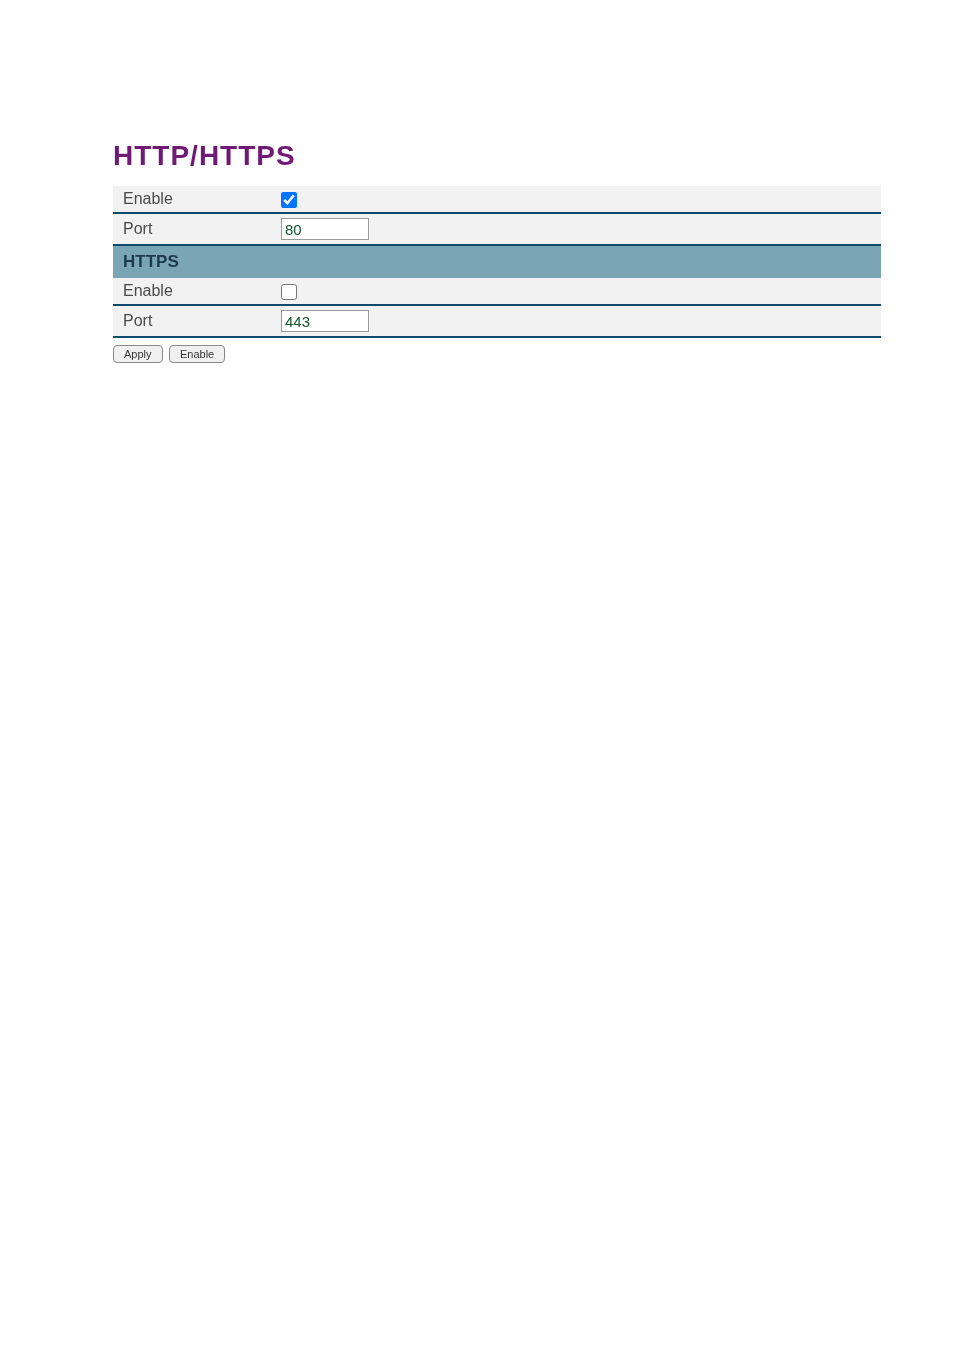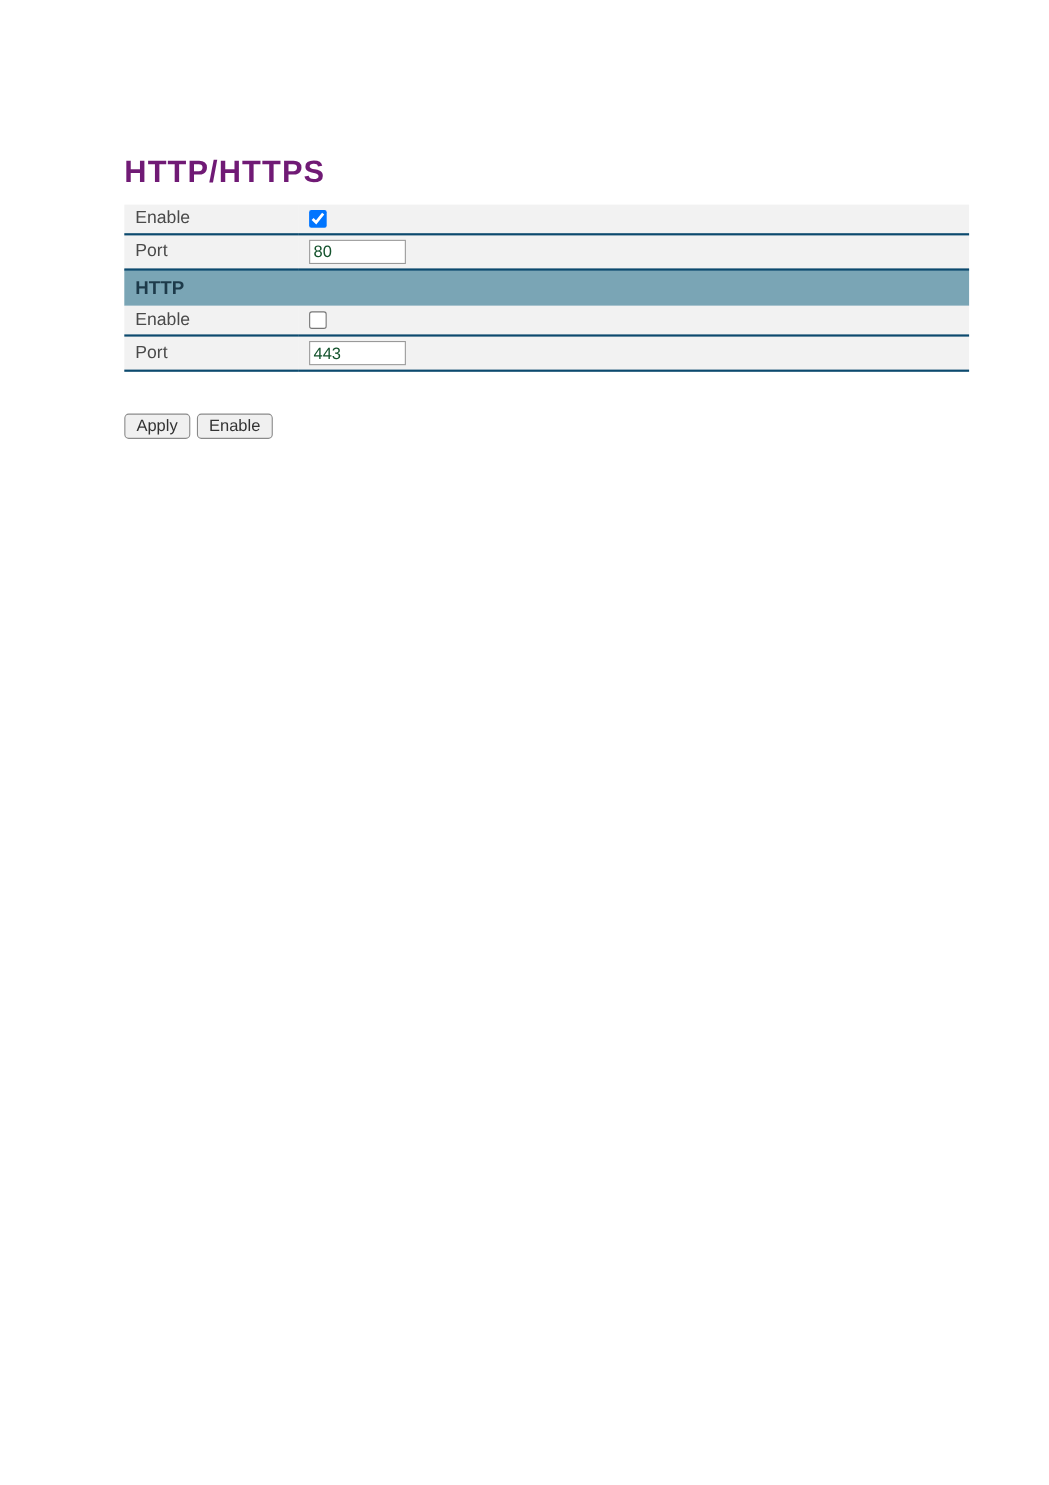--- a/index.html
+++ b/index.html
@@ -58,29 +58,28 @@
     input[type="checkbox"] {
       width: 16px;
       height: 16px;
       vertical-align: middle;
     }
     .button-row {
       margin-top: 6px;
     }
     .btn {
       font-family: Arial, Helvetica, sans-serif;
-      font-size: 15px;
+      font-size: 11px;
       padding: 2px 10px;
       background: #f0f0f0;
       border: 1px solid #8a8a8a;
       border-radius: 4px;
       cursor: pointer;
       margin-right: 2px;
       color: #333;
-      margin-top: 32px;
     }
   </style>
 </head>
 <body>
 
 <h1 class="page-title">HTTP/HTTPS</h1>
 
 <table class="form-table">
   <tbody>
   <tr class="form-row">
@@ -89,21 +88,21 @@
       <input type="checkbox" checked="" style="">
     </td>
   </tr>
   <tr class="form-row">
     <td class="label-cell">Port</td>
     <td class="input-cell">
       <input type="text" value="80" style="">
     </td>
   </tr>
   <tr class="section-header">
-    <td colspan="2">HTTP</td>
+    <td colspan="2">HTTPS</td>
   </tr>
   <tr class="form-row">
     <td class="label-cell">Enable</td>
     <td class="input-cell">
       <input type="checkbox" style="">
     </td>
   </tr>
   <tr class="form-row">
     <td class="label-cell">Port</td>
     <td class="input-cell">

